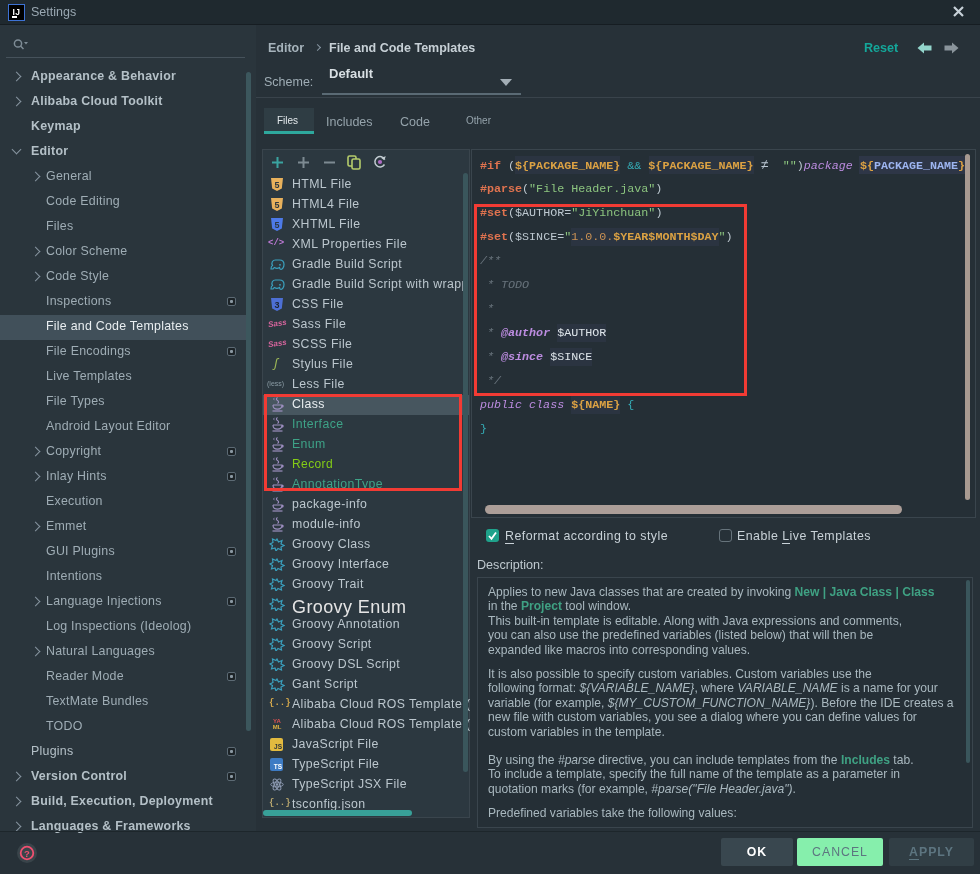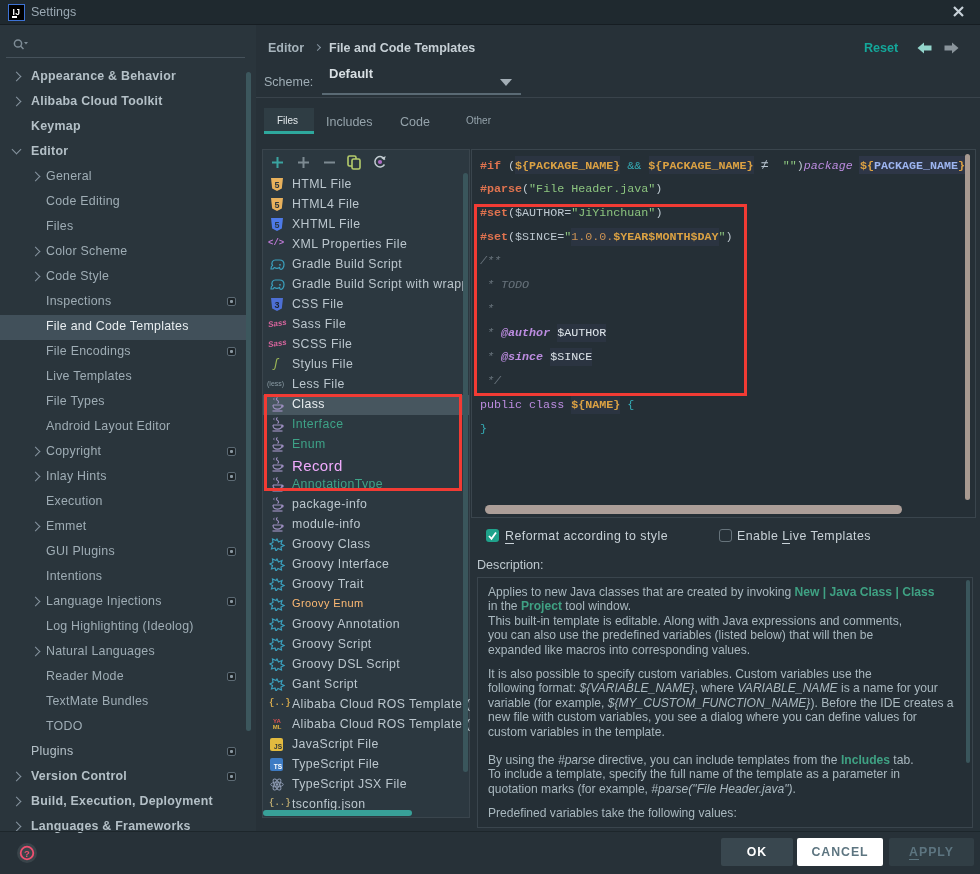--- a/index.html
+++ b/index.html
@@ -62,21 +62,21 @@
 <div class="mini" style="left:227px;top:472px"></div>
 <div class="row" style="left:46px;top:494px;font-size:12.4px;font-weight:normal;color:#9fadb5;letter-spacing:0.25px">Execution</div>
 <div class="row" style="left:46px;top:519px;font-size:12.4px;font-weight:normal;color:#9fadb5;letter-spacing:0.25px">Emmet</div>
 <div class="chev r" style="left:32px;top:523px"></div>
 <div class="row" style="left:46px;top:544px;font-size:12.4px;font-weight:normal;color:#9fadb5;letter-spacing:0.25px">GUI Plugins</div>
 <div class="mini" style="left:227px;top:547px"></div>
 <div class="row" style="left:46px;top:569px;font-size:12.4px;font-weight:normal;color:#9fadb5;letter-spacing:0.25px">Intentions</div>
 <div class="row" style="left:46px;top:594px;font-size:12.4px;font-weight:normal;color:#9fadb5;letter-spacing:0.25px">Language Injections</div>
 <div class="chev r" style="left:32px;top:598px"></div>
 <div class="mini" style="left:227px;top:597px"></div>
-<div class="row" style="left:46px;top:619px;font-size:12.4px;font-weight:normal;color:#9fadb5;letter-spacing:0.25px">Log Highlighting (Ideolog)</div>
+<div class="row" style="left:46px;top:619px;font-size:12.4px;font-weight:normal;color:#9fadb5;letter-spacing:0.25px">Log Inspections (Ideolog)</div>
 <div class="row" style="left:46px;top:644px;font-size:12.4px;font-weight:normal;color:#9fadb5;letter-spacing:0.25px">Natural Languages</div>
 <div class="chev r" style="left:32px;top:648px"></div>
 <div class="row" style="left:46px;top:669px;font-size:12.4px;font-weight:normal;color:#9fadb5;letter-spacing:0.25px">Reader Mode</div>
 <div class="mini" style="left:227px;top:672px"></div>
 <div class="row" style="left:46px;top:694px;font-size:12.4px;font-weight:normal;color:#9fadb5;letter-spacing:0.25px">TextMate Bundles</div>
 <div class="row" style="left:46px;top:719px;font-size:12.4px;font-weight:normal;color:#9fadb5;letter-spacing:0.25px">TODO</div>
 <div class="row" style="left:31px;top:744px;font-size:12.4px;font-weight:normal;color:#b4c0c7;letter-spacing:0.25px">Plugins</div>
 <div class="mini" style="left:227px;top:747px"></div>
 <div class="row" style="left:31px;top:769px;font-size:12.4px;font-weight:bold;color:#b4c0c7;letter-spacing:0.25px">Version Control</div>
 <div class="chev r" style="left:13px;top:773px"></div>
@@ -181,21 +181,21 @@
 <path d="M2 8 h9 c1.5 0 1.5 2.2 0 2.2 M2 8 c0 3 1.5 4.2 4.5 4.2 c3 0 4.5 -1.2 4.5 -4.2" fill="none" stroke="#9d8fc0" stroke-width="1.2"></path>
 <path d="M1.5 14 h10" stroke="#9d8fc0" stroke-width="1.2"></path>
   </svg>
 <div class="row" style="left:292px;top:437px;font-size:12.3px;color:#3ea287;letter-spacing:0.4px;max-width:178px;overflow:hidden">Enum</div>
 <svg class="abs" style="left:271px;top:437px" width="13" height="15" viewBox="0 0 13 15">
 <path d="M6.5 0.5 c-1.5 1 -1.5 2 0 3 c1.5 1 1.5 2 0 3" fill="none" stroke="#9d8fc0" stroke-width="1.1"></path>
 <path d="M3.5 0.8 c-1 .8 -1 1.6 0 2.4" fill="none" stroke="#9d8fc0" stroke-width="0.9"></path>
 <path d="M2 8 h9 c1.5 0 1.5 2.2 0 2.2 M2 8 c0 3 1.5 4.2 4.5 4.2 c3 0 4.5 -1.2 4.5 -4.2" fill="none" stroke="#9d8fc0" stroke-width="1.2"></path>
 <path d="M1.5 14 h10" stroke="#9d8fc0" stroke-width="1.2"></path>
   </svg>
-<div class="row" style="left:292px;top:457px;font-size:15px;color:#f0abfc;letter-spacing:0.4px;max-width:178px;overflow:hidden">Record</div>
+<div class="row" style="left:292px;top:457px;font-size:12px;color:#84cc16;letter-spacing:0.4px;max-width:178px;overflow:hidden">Record</div>
 <svg class="abs" style="left:271px;top:457px" width="13" height="15" viewBox="0 0 13 15">
 <path d="M6.5 0.5 c-1.5 1 -1.5 2 0 3 c1.5 1 1.5 2 0 3" fill="none" stroke="#9d8fc0" stroke-width="1.1"></path>
 <path d="M3.5 0.8 c-1 .8 -1 1.6 0 2.4" fill="none" stroke="#9d8fc0" stroke-width="0.9"></path>
 <path d="M2 8 h9 c1.5 0 1.5 2.2 0 2.2 M2 8 c0 3 1.5 4.2 4.5 4.2 c3 0 4.5 -1.2 4.5 -4.2" fill="none" stroke="#9d8fc0" stroke-width="1.2"></path>
 <path d="M1.5 14 h10" stroke="#9d8fc0" stroke-width="1.2"></path>
   </svg>
 <div class="row" style="left:292px;top:477px;font-size:12.3px;color:#3ea287;letter-spacing:0.4px;max-width:178px;overflow:hidden">AnnotationType</div>
 <svg class="abs" style="left:271px;top:477px" width="13" height="15" viewBox="0 0 13 15">
 <path d="M6.5 0.5 c-1.5 1 -1.5 2 0 3 c1.5 1 1.5 2 0 3" fill="none" stroke="#9d8fc0" stroke-width="1.1"></path>
 <path d="M3.5 0.8 c-1 .8 -1 1.6 0 2.4" fill="none" stroke="#9d8fc0" stroke-width="0.9"></path>
@@ -221,21 +221,21 @@
 <path d="M8 1 l1.5 3 l3.5 -1.5 l-1 3.5 l3 1.5 l-3 1.5 l.5 3 l-3.5 -1.5 l-2 2.5 l-1 -3 l-3.5 1 l1 -3.5 l-2.5 -1.5 l3 -1.5 l-.5 -3.5 l3.5 1.5 z" fill="none" stroke="#3ba0be" stroke-width="1.2"></path>
   </svg>
 <div class="row" style="left:292px;top:557px;font-size:12.3px;color:#bcc7ce;letter-spacing:0.4px;max-width:178px;overflow:hidden">Groovy Interface</div>
 <svg class="abs" style="left:269px;top:558px" width="16" height="13" viewBox="0 0 16 13">
 <path d="M8 1 l1.5 3 l3.5 -1.5 l-1 3.5 l3 1.5 l-3 1.5 l.5 3 l-3.5 -1.5 l-2 2.5 l-1 -3 l-3.5 1 l1 -3.5 l-2.5 -1.5 l3 -1.5 l-.5 -3.5 l3.5 1.5 z" fill="none" stroke="#3ba0be" stroke-width="1.2"></path>
   </svg>
 <div class="row" style="left:292px;top:577px;font-size:12.3px;color:#bcc7ce;letter-spacing:0.4px;max-width:178px;overflow:hidden">Groovy Trait</div>
 <svg class="abs" style="left:269px;top:578px" width="16" height="13" viewBox="0 0 16 13">
 <path d="M8 1 l1.5 3 l3.5 -1.5 l-1 3.5 l3 1.5 l-3 1.5 l.5 3 l-3.5 -1.5 l-2 2.5 l-1 -3 l-3.5 1 l1 -3.5 l-2.5 -1.5 l3 -1.5 l-.5 -3.5 l3.5 1.5 z" fill="none" stroke="#3ba0be" stroke-width="1.2"></path>
   </svg>
-<div class="row" style="left:292px;top:597px;font-size:11px;color:#fdba74;letter-spacing:0.4px;max-width:178px;overflow:hidden">Groovy Enum</div>
+<div class="row" style="left:292px;top:597px;font-size:18px;color:#e5e5e5;letter-spacing:0.4px;max-width:178px;overflow:hidden">Groovy Enum</div>
 <svg class="abs" style="left:269px;top:598px" width="16" height="13" viewBox="0 0 16 13">
 <path d="M8 1 l1.5 3 l3.5 -1.5 l-1 3.5 l3 1.5 l-3 1.5 l.5 3 l-3.5 -1.5 l-2 2.5 l-1 -3 l-3.5 1 l1 -3.5 l-2.5 -1.5 l3 -1.5 l-.5 -3.5 l3.5 1.5 z" fill="none" stroke="#3ba0be" stroke-width="1.2"></path>
   </svg>
 <div class="row" style="left:292px;top:617px;font-size:12.3px;color:#bcc7ce;letter-spacing:0.4px;max-width:178px;overflow:hidden">Groovy Annotation</div>
 <svg class="abs" style="left:269px;top:618px" width="16" height="13" viewBox="0 0 16 13">
 <path d="M8 1 l1.5 3 l3.5 -1.5 l-1 3.5 l3 1.5 l-3 1.5 l.5 3 l-3.5 -1.5 l-2 2.5 l-1 -3 l-3.5 1 l1 -3.5 l-2.5 -1.5 l3 -1.5 l-.5 -3.5 l3.5 1.5 z" fill="none" stroke="#3ba0be" stroke-width="1.2"></path>
   </svg>
 <div class="row" style="left:292px;top:637px;font-size:12.3px;color:#bcc7ce;letter-spacing:0.4px;max-width:178px;overflow:hidden">Groovy Script</div>
 <svg class="abs" style="left:269px;top:638px" width="16" height="13" viewBox="0 0 16 13">
 <path d="M8 1 l1.5 3 l3.5 -1.5 l-1 3.5 l3 1.5 l-3 1.5 l.5 3 l-3.5 -1.5 l-2 2.5 l-1 -3 l-3.5 1 l1 -3.5 l-2.5 -1.5 l3 -1.5 l-.5 -3.5 l3.5 1.5 z" fill="none" stroke="#3ba0be" stroke-width="1.2"></path>
@@ -279,21 +279,21 @@
 <div class="abs mono" style="left:480px;top:230px;font-size:11.7px;letter-spacing:0;white-space:pre"><span style="color:#e0734f;font-weight:bold;">#set</span><span style="color:#bdc8d0;">(</span><span style="color:#bdc8d0;">$SINCE</span><span style="color:#bdc8d0;">=</span><span style="color:#8cc57f;">"</span><span style="color:#cb9254;">1.0.0.</span><span style="color:#dca243;font-weight:bold;">$YEAR$MONTH$DAY</span><span style="color:#8cc57f;">"</span><span style="color:#bdc8d0;">)</span></div>
 <div class="abs mono" style="left:480px;top:254px;font-size:11.7px;letter-spacing:0;white-space:pre"><span style="color:#68737c;font-style:italic;">/**</span></div>
 <div class="abs mono" style="left:480px;top:278px;font-size:11.7px;letter-spacing:0;white-space:pre"><span style="color:#68737c;font-style:italic;"> * TODO</span></div>
 <div class="abs mono" style="left:480px;top:302px;font-size:11.7px;letter-spacing:0;white-space:pre"><span style="color:#68737c;font-style:italic;"> *</span></div>
 <div class="abs" style="left:557.2px;top:324px;width:49.1px;height:18px;background:#2b3441"></div>
 <div class="abs mono" style="left:480px;top:326px;font-size:11.7px;letter-spacing:0;white-space:pre"><span style="color:#68737c;font-style:italic;"> * </span><span style="color:#bc8ce0;font-weight:bold;font-style:italic;">@author</span><span style="color:#bdc8d0;"> </span><span style="color:#dee5ea;">$AUTHOR</span></div>
 <div class="abs" style="left:550.2px;top:348px;width:42.1px;height:18px;background:#2b3441"></div>
 <div class="abs mono" style="left:480px;top:350px;font-size:11.7px;letter-spacing:0;white-space:pre"><span style="color:#68737c;font-style:italic;"> * </span><span style="color:#bc8ce0;font-weight:bold;font-style:italic;">@since</span><span style="color:#bdc8d0;"> </span><span style="color:#dee5ea;">$SINCE</span></div>
 <div class="abs mono" style="left:480px;top:374px;font-size:11.7px;letter-spacing:0;white-space:pre"><span style="color:#68737c;font-style:italic;"> */</span></div>
 <div class="abs" style="left:571.3px;top:396px;width:49.1px;height:18px;background:#2b3441"></div>
-<div class="abs mono" style="left:480px;top:398px;font-size:11.7px;letter-spacing:0;white-space:pre"><span style="color:#bc8ce0;text-align:center;">public class </span><span style="color:#dca243;font-weight:bold;">${NAME}</span><span style="color:#bdc8d0;"> </span><span style="color:#35aeb8;">{</span></div>
+<div class="abs mono" style="left:480px;top:398px;font-size:11.7px;letter-spacing:0;white-space:pre"><span style="color:#bc8ce0;font-style:italic;text-align:center;">public class </span><span style="color:#dca243;font-weight:bold;">${NAME}</span><span style="color:#bdc8d0;"> </span><span style="color:#35aeb8;">{</span></div>
 <div class="abs mono" style="left:480px;top:422px;font-size:11.7px;letter-spacing:0;white-space:pre"><span style="color:#35aeb8;">}</span></div>
 <div class="abs" style="left:964.5px;top:154px;width:5.5px;height:346px;background:#a89a91;border-radius:3px"></div>
 <div class="abs" style="left:485px;top:505px;width:417px;height:9px;background:#ac9e98;border-radius:4.5px"></div>
 <div class="abs" style="left:474px;top:204px;width:273px;height:192px;border:3.5px solid #f23b34"></div>
 <div class="abs" style="left:486px;top:529px;width:13px;height:13px;background:#1fa28b;border-radius:3px"></div>
 <svg class="abs" style="left:487px;top:531px" width="11" height="10" viewBox="0 0 11 10">
     <path d="M2 5 l2.5 2.8 L9 1.5" stroke="#fff" stroke-width="1.8" fill="none"></path>
   </svg>
 <div class="abs" style="left:505px;top:529px;font-size:12.4px;letter-spacing:0.45px;color:#c9d2d8"><span style="border-bottom:1px solid #c9d2d8">R</span>eformat according to style</div>
 <div class="abs" style="left:719px;top:529px;width:13px;height:13px;border:1.7px solid #66737b;border-radius:3px"></div>
@@ -315,13 +315,13 @@
 To include a template, specify the full name of the template as a parameter in<br>
 quotation marks (for example, <i>#parse("File Header.java")</i>.</div>
 <div class="abs" style="left:488px;top:806px;font-size:12.1px;line-height:14.4px;color:#a9b8bf;white-space:nowrap">Predefined variables take the following values:</div>
 <div class="abs" style="left:0;top:831px;width:980px;height:1px;background:#1d262b"></div>
 <svg class="abs" style="left:16px;top:842px" width="22" height="22" viewBox="0 0 22 22">
 <circle cx="11" cy="11" r="10" fill="#39444a"></circle>
 <circle cx="11" cy="11" r="6.3" fill="none" stroke="#ef5070" stroke-width="1.8"></circle>
 <text x="11" y="14.5" font-size="9.5" font-weight="bold" fill="#ef5070" text-anchor="middle" font-family="Liberation Sans">?</text>
   </svg>
 <div class="abs" style="left:721px;top:838px;width:72px;background:#39474f;color:#fff;height:28px;border-radius:2px;font-size:12.3px;font-weight:bold;letter-spacing:1px;display:flex;align-items:center;justify-content:center">OK</div>
-<div class="abs" style="left:797px;top:838px;width:86px;background:#ffffff;color:#5d7580;height:28px;border-radius:2px;font-size:12.3px;font-weight:bold;letter-spacing:1px;display:flex;align-items:center;justify-content:center">CANCEL</div>
+<div class="abs" style="left:797px;top:838px;width:86px;background:#86efac;color:#5d7580;height:28px;border-radius:2px;font-size:12.3px;font-weight:normal;letter-spacing:1px;display:flex;align-items:center;justify-content:center">CANCEL</div>
 <div class="abs" style="left:889px;top:838px;width:85px;background:#313e45;color:#5d7580;height:28px;border-radius:2px;font-size:12.3px;font-weight:bold;letter-spacing:1px;display:flex;align-items:center;justify-content:center"><span style="border-bottom:1.5px solid #5d7580">A</span>PPLY</div>
 </body></html>

